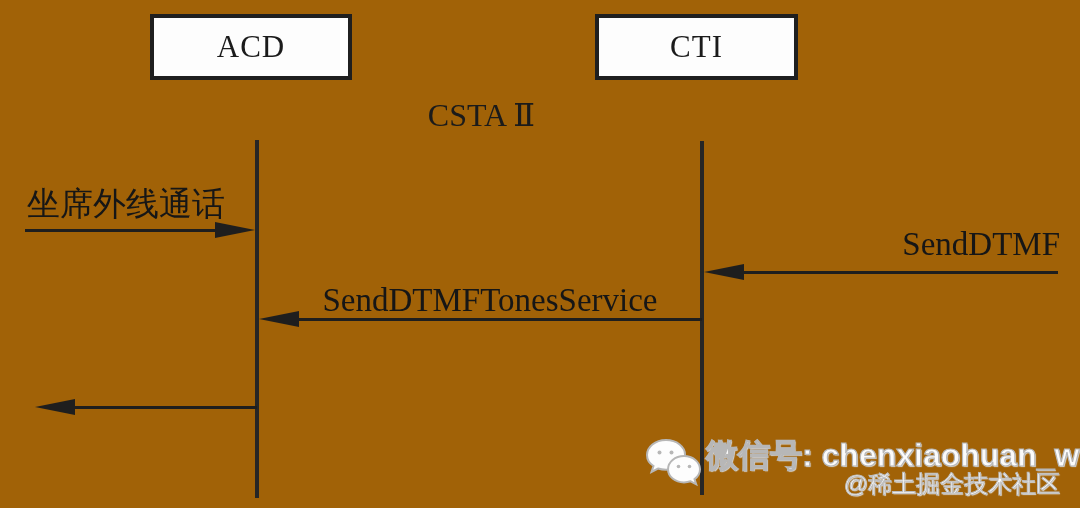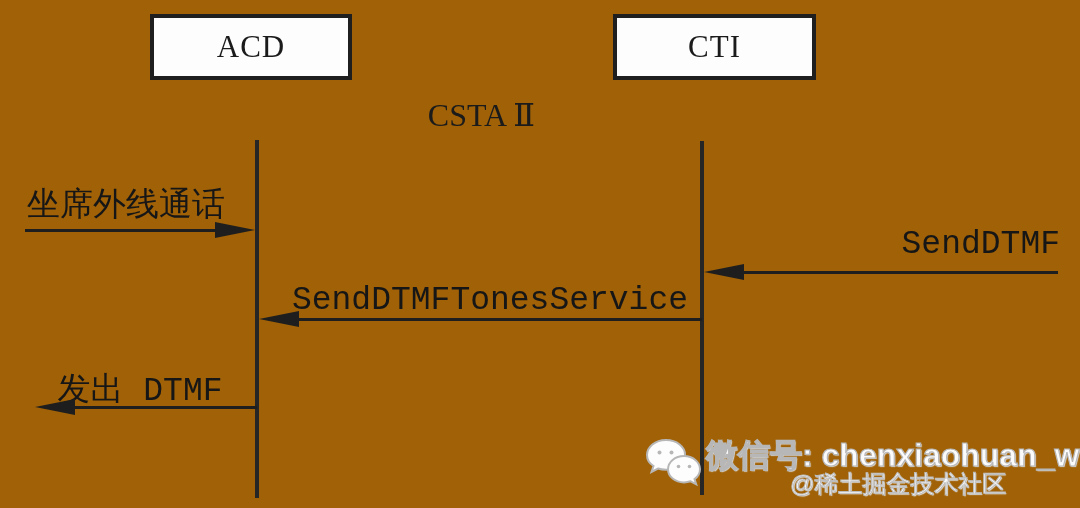--- a/index.html
+++ b/index.html
@@ -11,21 +11,21 @@
     background:#a16207; overflow:hidden;
   }
 
   
   .actor-box {
     position:absolute; border:4px solid #1f1f1f; background:#fdfdfd;
     display:flex; align-items:center; justify-content:center;
     font-size:31px; color:#1b1b1b; letter-spacing:1px;
   }
   .actor-box.acd { left:150px; top:14px; width:202px; height:66px; }
-  .actor-box.cti { left:595px; top:14px; width:203px; height:66px;margin-left:18px; }
+  .actor-box.cti { left:595px; top:14px; width:203px; height:66px; }
 
   
   .protocol-label {
     position:absolute; left:385px; top:96px; width:150px;
     text-align:right; font-size:32px; color:#1b1b1b;
   }
 
   
   .lifeline { position:absolute; width:4px; background:#262626; }
   .lifeline.acd { left:255px; top:140px; height:358px; }
@@ -33,34 +33,34 @@
 
   
   .msg-line { position:absolute; height:3px; background:#1e1e1e; }
   .arrowhead { position:absolute; width:0; height:0;
     border-top:8px solid transparent; border-bottom:8px solid transparent; }
   .arrowhead.left  { border-right:40px solid #1e1e1e; }
   .arrowhead.right { border-left:40px solid #1e1e1e; }
 
   .msg-label {
     position:absolute; text-align:center; color:#161616;
-    font-size:33px; white-space:nowrap;font-family:Liberation Mono, monospace;
+    font-size:33px; white-space:nowrap;
   }
 
   
   .watermark-icon { position:absolute; left:644px; top:437px; }
   .watermark-main {
     position:absolute; left:706px; top:434px; white-space:nowrap;
     font-family:"Liberation Sans","DejaVu Sans",sans-serif;
     font-size:32px; font-weight:bold; color:#fbfbfb;
     -webkit-text-stroke:1.2px #b7b7b7;
     text-shadow:1px 1px 1px #e0e0e0;
   }
   .watermark-sub {
-    position:absolute; left:790px; top:468px; width:270px; 
+    position:absolute; left:790px; top:468px; width:270px; text-align:right;
     white-space:nowrap;
     font-family:"Liberation Sans","DejaVu Sans",sans-serif;
     font-size:24px; color:#fafafa;
     -webkit-text-stroke:1px #bdbdbd;
     text-shadow:1px 1px 1px #e6e6e6;
   }
 </style>
 </head>
 <body>
 
@@ -83,21 +83,20 @@
   <div class="arrowhead right" style="left:215px; top:222px;"></div>
 
   <div class="msg-label" style="left:770px; top:226px; width:290px;text-align:right;">SendDTMF</div>
   <div class="msg-line" style="left:742px; top:271px; width:316px;"></div>
   <div class="arrowhead left" style="left:704px; top:264px;"></div>
 
   <div class="msg-label" style="left:280px; top:282px; width:420px;">SendDTMFTonesService</div>
   <div class="msg-line" style="left:296px; top:318px; width:406px;"></div>
   <div class="arrowhead left" style="left:259px; top:311px;"></div>
 
-  <div class="msg-label" style="left:40px; top:367px; width:200px;">发出 DTMF</div>
   <div class="msg-line" style="left:72px; top:406px; width:185px;"></div>
   <div class="arrowhead left" style="left:35px; top:399px;"></div>
 
   <svg class="watermark-icon" width="60" height="54" viewBox="0 0 60 54">
     <g fill="#fdfdfd" stroke="#b7b7b7" stroke-width="2">
       <path d="M22 3 C11 3 3 10 3 18 c0 4.5 2.5 8.5 6.5 11 l-2 6 6.5-3.5 c2.5 0.8 5.2 1.2 8 1.2 10.8 0 19-7 19-15.3 C41 10 33 3 22 3 Z"></path>
       <path d="M40 19 c-9 0-16 6-16 13.2 0 7.3 7 13.2 16 13.2 2.3 0 4.6-0.4 6.6-1.1 l5.6 3 -1.7-5.2 c3.4-2.4 5.5-6 5.5-9.9 C56 25 49 19 40 19 Z"></path>
     </g>
     <g fill="#b7b7b7">
       <circle cx="15.5" cy="15.5" r="2"></circle>

